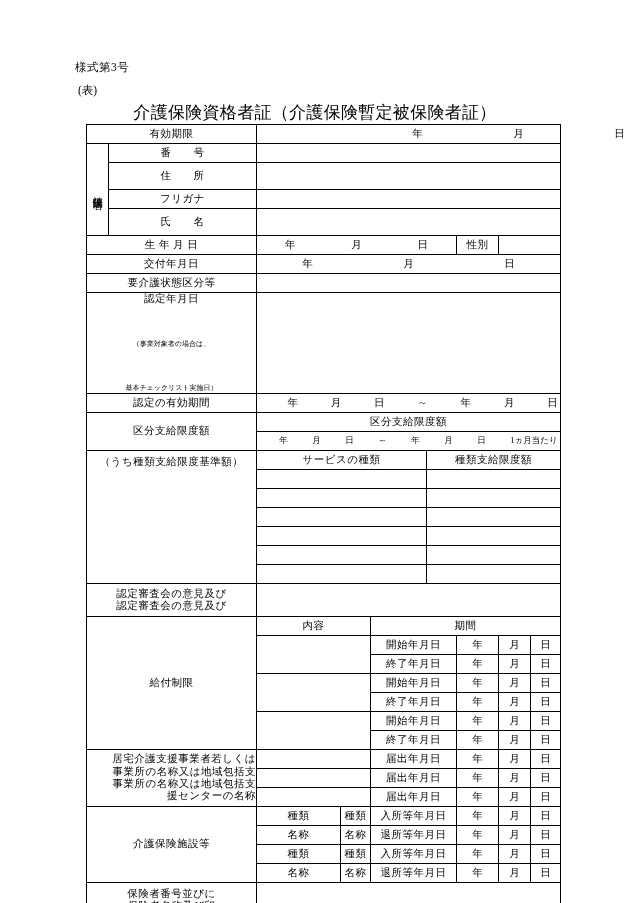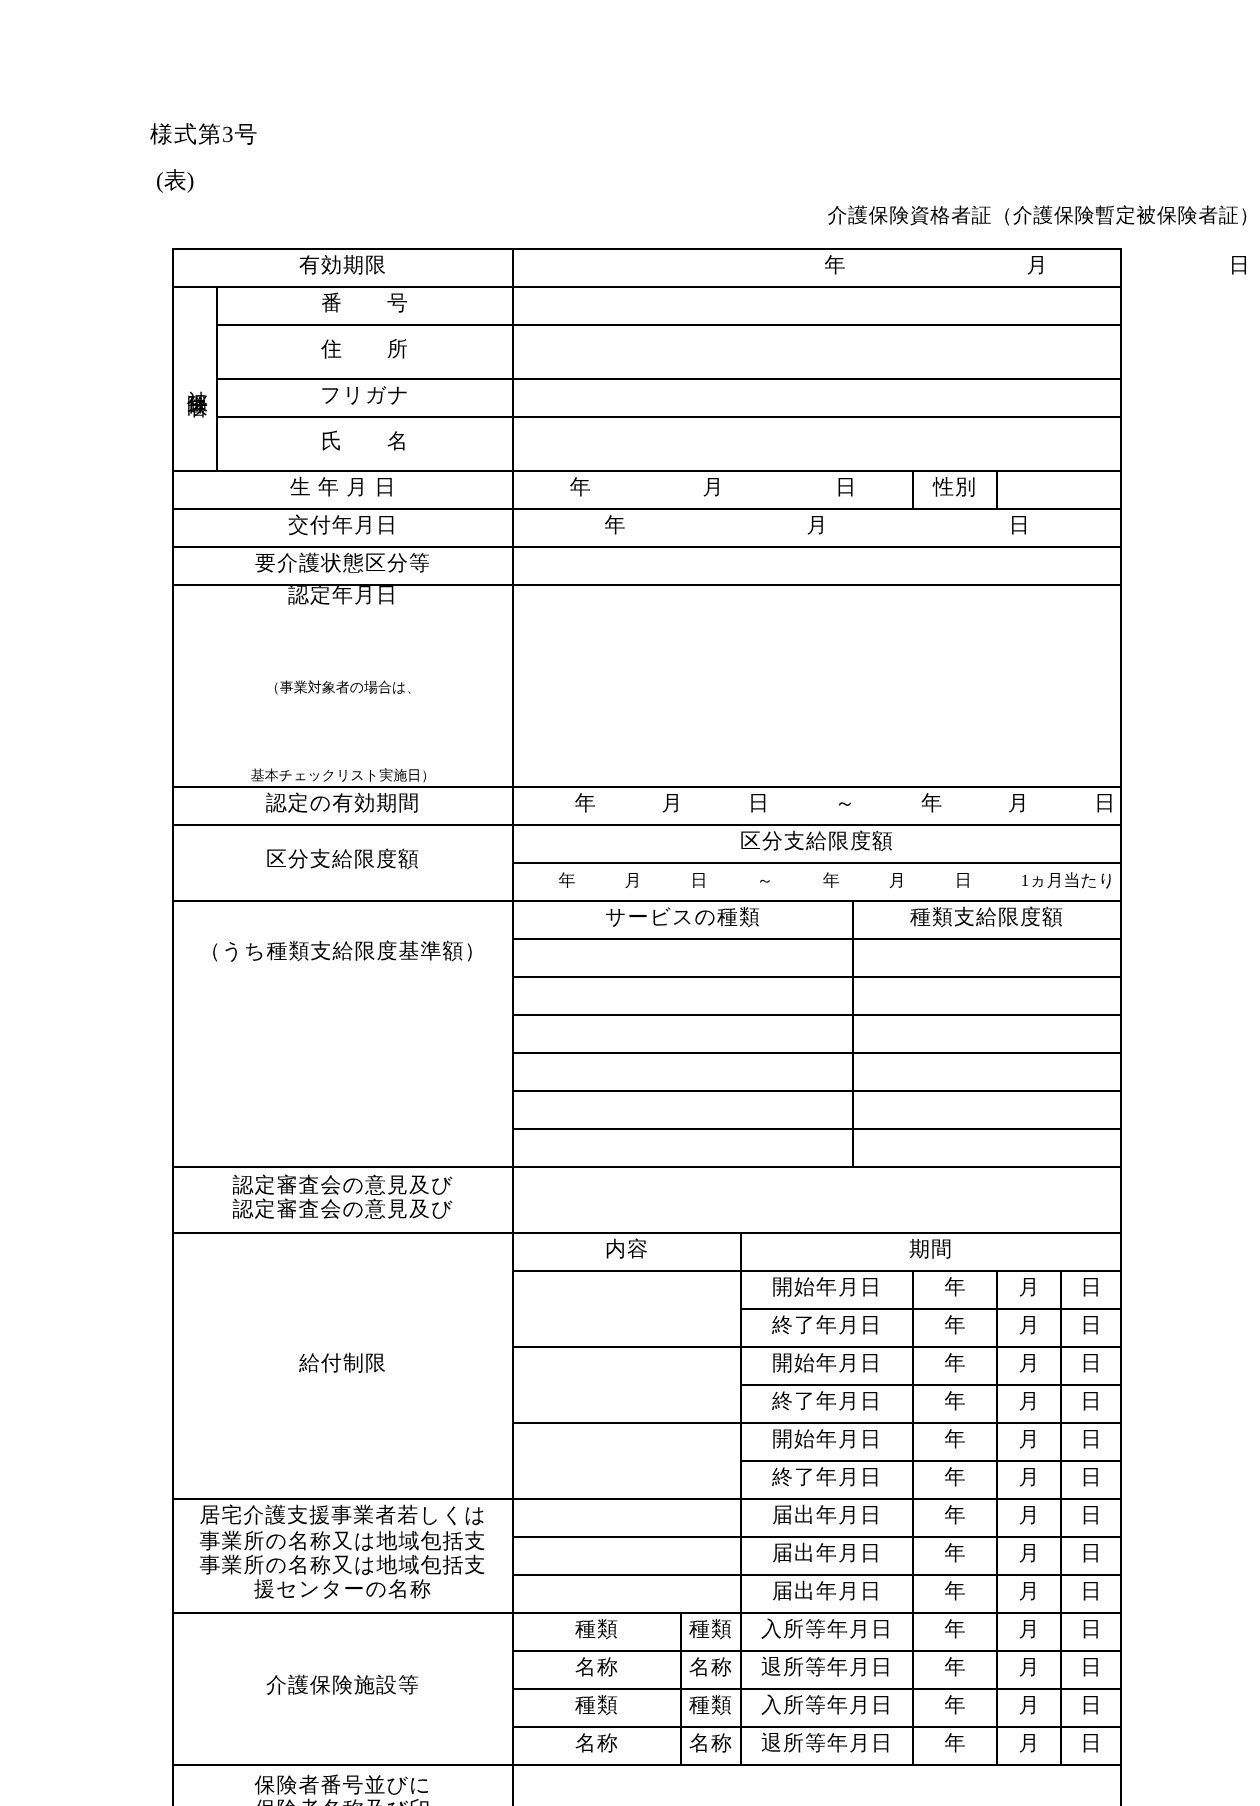--- a/index.html
+++ b/index.html
@@ -33,22 +33,22 @@
     position: absolute;
     left: 78px;
     top: 83px;
     font-size: 11.5px;
   }
   .doc-title {
     position: absolute;
     left: 0;
     right: 0;
     top: 101px;
-    text-align: right;
-    font-size: 10px;
+    text-align: center;
+    font-size: 17px;
     letter-spacing: 0.3px;
   }
   table.form {
     position: absolute;
     left: 86px;
     top: 124px;
     width: 474px;
     border-collapse: collapse;
     table-layout: fixed;
     font-size: 10.5px;
@@ -212,21 +212,21 @@
           <span>～</span>
           <span>年</span>
           <span>月</span>
           <span>日</span>
           <span>1ヵ月当たり</span>
         </div>
       </td>
     </tr>
 
     <tr>
-      <td colspan="2" rowspan="7" style="vertical-align:top; padding-top:20px">
+      <td colspan="2" rowspan="7" style="vertical-align:top; padding-top:5px">
         <span class="lbl">（うち種類支給限度基準額）</span>
       </td>
       <td colspan="3" class="lbl">サービスの種類</td>
       <td colspan="4" class="lbl">種類支給限度額</td>
     </tr>
     <tr>
       <td colspan="3"></td>
       <td colspan="4"></td>
     </tr>
     <tr>
@@ -302,21 +302,21 @@
       <td>日</td>
     </tr>
     <tr>
       <td colspan="2" class="lbl">終了年月日</td>
       <td>年</td>
       <td>月</td>
       <td>日</td>
     </tr>
 
     <tr>
-      <td colspan="2" rowspan="3" class="cellleft" style="text-align:center">
+      <td colspan="2" rowspan="3" class="cellleft" style="text-align:right">
         <div class="lbl">居宅介護支援事業者若しくは</div>
         <div class="lbl">事業所の名称又は地域包括支</div>
         <div class="lbl">事業所の名称又は地域包括支</div>
         <div class="lbl">援センターの名称</div>
       </td>
       <td colspan="2"></td>
       <td colspan="2" class="lbl">届出年月日</td>
       <td>年</td>
       <td>月</td>
       <td>日</td>

